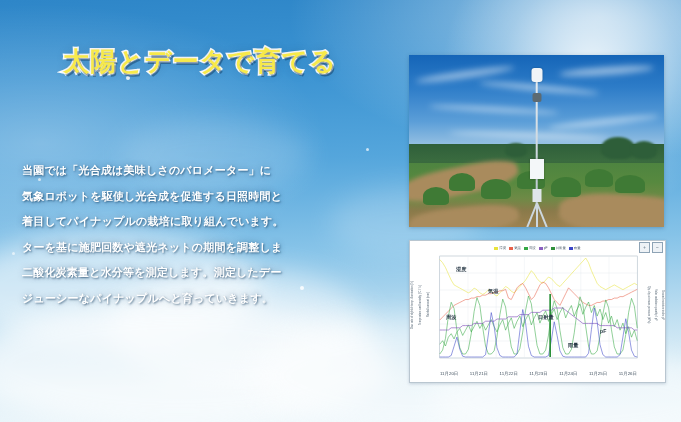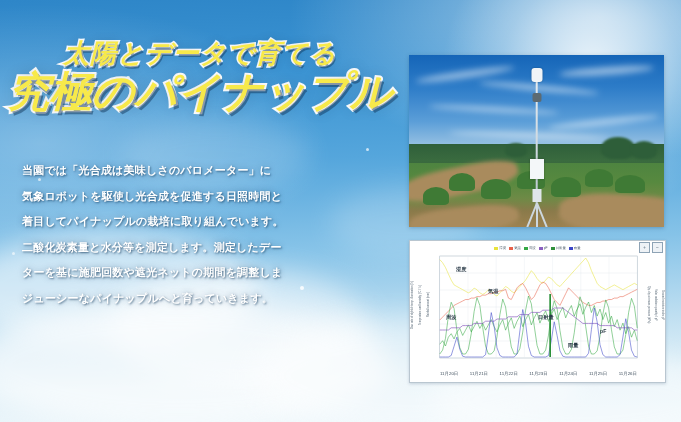--- a/index.html
+++ b/index.html
@@ -25,21 +25,21 @@
   .c6{left:120px;top:120px;width:190px;height:70px;opacity:.15;}
   .c7{left:330px;top:188px;width:150px;height:70px;opacity:.18;}
   .sunglow{
     position:absolute;right:-60px;top:-80px;width:300px;height:300px;border-radius:50%;
     background:radial-gradient(circle,rgba(255,255,255,.85) 0%,rgba(255,255,255,.25) 42%,rgba(255,255,255,0) 70%);
     pointer-events:none;
   }
   .sparkle{position:absolute;background:#fff;border-radius:50%;opacity:.9;pointer-events:none;}
 
   
-  #headline{position:absolute;left:0;top:40px;width:400px;text-align:center;z-index:5;font-style:italic;}
+  #headline{position:absolute;left:0;top:48px;width:400px;text-align:center;z-index:5;}
   .hl-line1{
     font-size:26px;font-weight:bold;letter-spacing:1px;line-height:1.05;
     color:#f7e94a;
     -webkit-text-stroke:3px #ffffff;paint-order:stroke fill;
     text-shadow:2px 3px 0 rgba(10,45,80,.42), 0 0 10px rgba(10,45,80,.25);
     white-space:nowrap;
   }
   .hl-line2{
     margin-top:2px;
     font-size:42px;font-weight:bold;letter-spacing:0px;line-height:1.1;
@@ -156,29 +156,28 @@
   <div class="cloud c5"></div>
 
   <div class="sparkle" style="left:126px;top:76px;width:4px;height:4px;"></div>
   <div class="sparkle" style="left:38px;top:178px;width:3px;height:3px;opacity:.7;"></div>
   <div class="sparkle" style="left:366px;top:148px;width:3px;height:3px;opacity:.7;"></div>
   <div class="sparkle" style="left:300px;top:286px;width:4px;height:4px;opacity:.85;"></div>
   <div class="sparkle" style="left:12px;top:252px;width:3px;height:3px;opacity:.6;"></div>
 
   <div id="headline">
     <div class="hl-line1">太陽とデータで育てる</div>
-    <div class="hl-line2">究極のパイナップル</div>
   </div>
 
   <div id="body-copy">
     <p>当園では「光合成は美味しさのバロメーター」に</p>
     <p>気象ロボットを駆使し光合成を促進する日照時間と</p>
     <p>着目してパイナップルの栽培に取り組んでいます。</p>
+    <p>ターを基に施肥回数や遮光ネットの期間を調整しま</p>
     <p>二酸化炭素量と水分等を測定します。測定したデー</p>
-    <p>ターを基に施肥回数や遮光ネットの期間を調整しま</p>
     <p>ジューシーなパイナップルへと育っていきます。</p>
   </div>
 
   <div id="photo">
     <div class="ph-sky"></div>
     <div class="ph-wisp ph-w1"></div>
     <div class="ph-wisp ph-w2"></div>
     <div class="ph-wisp ph-w3"></div>
     <div class="ph-wisp ph-w4"></div>
     <div class="ph-wisp ph-w5"></div>

